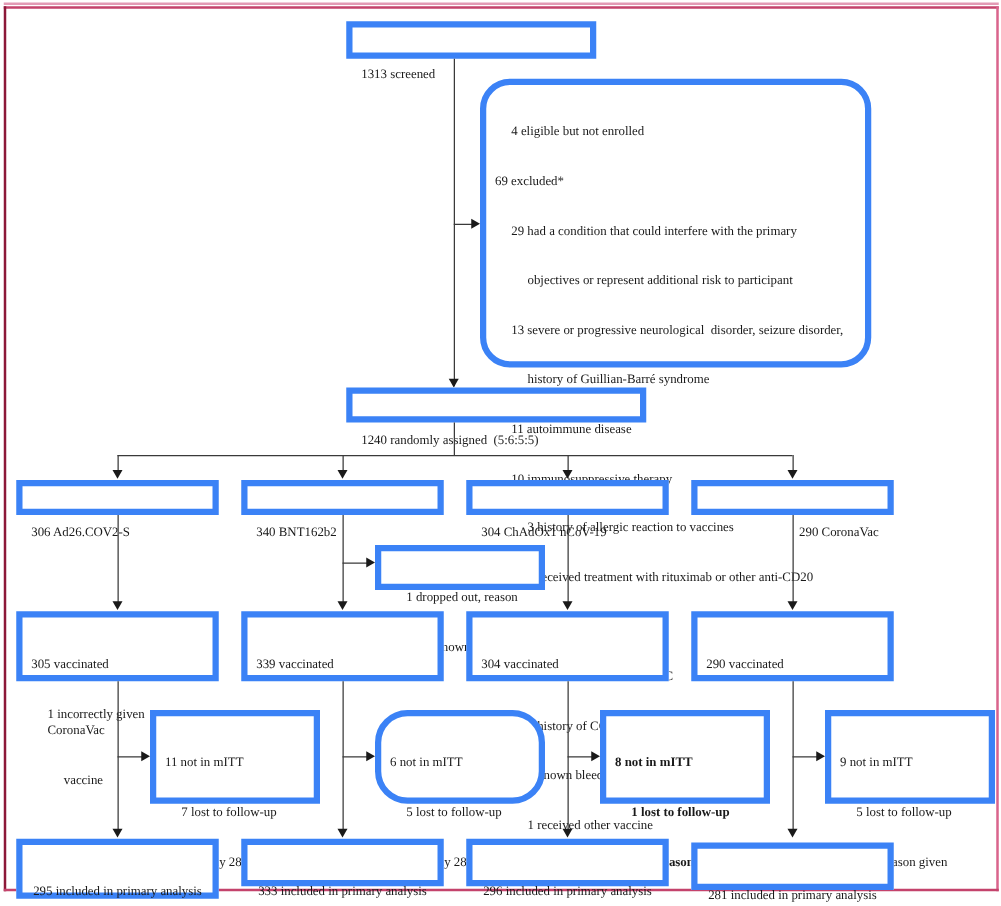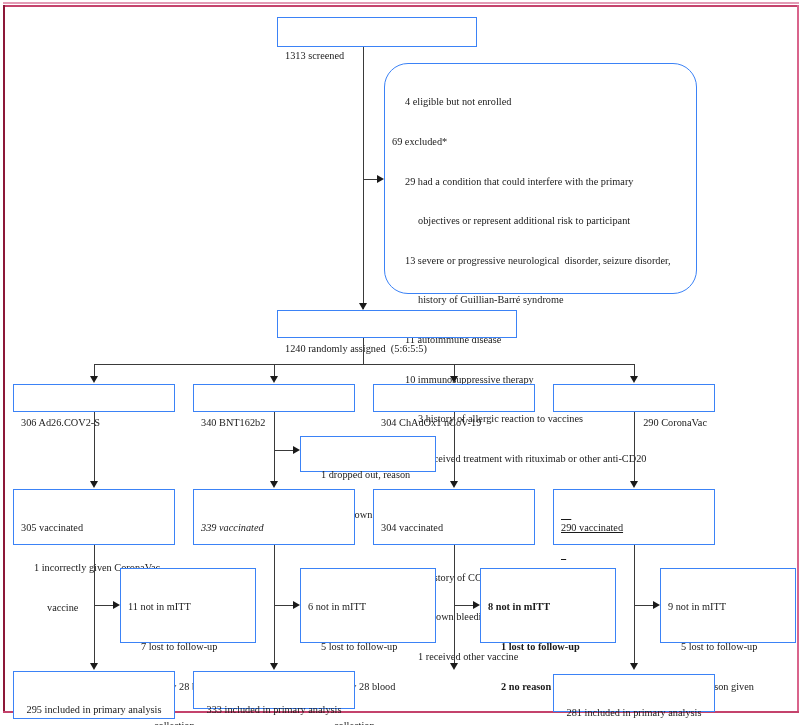--- a/index.html
+++ b/index.html
@@ -46,21 +46,21 @@
   .rule-bottom {
     position: absolute;
     left: 3px; top: 711px;
     width: 796px; height: 2px;
     background: #c4436c;
   }
 
   .box {
     position: absolute;
     box-sizing: border-box;
-    border: 1px solid #3b82f6;
+    border: 5px solid #3b82f6;
     background: #ffffff;
     font-family: "Liberation Serif", serif;
     font-size: 10.3px;
     line-height: 13.2px;
     color: #1a1a1a;
     padding: 5px 7px 4px 7px;
     white-space: pre-wrap;
   }
   .box.center {
     text-align: center;
@@ -181,27 +181,27 @@
   <div class="box" style="left:300px; top:436px; width:136px; height:36px;">
     <span class="ind1">1 dropped out, reason</span>
     <span class="ind2">unknown</span>
   </div>
 
   <div class="box" style="left:13px; top:489px; width:162px; height:56px;">
     <span class="ind0">305 vaccinated</span>
     <span class="ind1">1 incorrectly given CoronaVac</span>
     <span class="ind2">vaccine</span>
   </div>
-  <div class="box" style="left:193px; top:489px; width:162px; height:56px;font-style:italic;">
+  <div class="box" style="left:193px; top:489px; width:162px; height:56px;">
     <span class="ind0">339 vaccinated</span>
   </div>
   <div class="box" style="left:373px; top:489px; width:162px; height:56px;">
     <span class="ind0">304 vaccinated</span>
   </div>
-  <div class="box" style="left:553px; top:489px; width:162px; height:56px;text-decoration:underline;">
+  <div class="box" style="left:553px; top:489px; width:162px; height:56px;">
     <span class="ind0">290 vaccinated</span>
   </div>
 
   <div class="vline" style="left:94px;  top:545px; height:122px;"></div>
   <div class="vline" style="left:274px; top:545px; height:122px;"></div>
   <div class="vline" style="left:454px; top:545px; height:122px;"></div>
   <div class="vline" style="left:634px; top:545px; height:122px;"></div>
 
   <div class="arrow-down" style="left:90px;  top:663px;"></div>
   <div class="arrow-down" style="left:270px; top:663px;"></div>
@@ -217,21 +217,21 @@
   <div class="hline" style="left:634px; top:605px; width:20px;"></div>
   <div class="arrow-right" style="left:653px; top:601px;"></div>
 
   <div class="box" style="left:120px; top:568px; width:136px; height:75px;">
     <span class="ind0">11 not in mITT</span>
     <span class="ind1">7 lost to follow-up</span>
     <span class="ind1">3 no day 28 blood</span>
     <span class="ind2">collection</span>
     
   </div>
-  <div class="box" style="left:300px; top:568px; width:136px; height:75px;">
+  <div class="box" style="left:300px; top:568px; width:136px; height:75px;border-radius:26px;">
     <span class="ind0">6 not in mITT</span>
     <span class="ind1">5 lost to follow-up</span>
     <span class="ind1">1 no day 28 blood</span>
     <span class="ind2">collection</span>
   </div>
   <div class="box" style="left:480px; top:568px; width:136px; height:75px;font-weight:bold;">
     <span class="ind0">8 not in mITT</span>
     <span class="ind1">1 lost to follow-up</span>
     <span class="ind1">2 no reason given</span>
   </div>
@@ -242,18 +242,22 @@
   </div>
 
   <div class="box center" style="left:13px; top:671px; width:162px; height:48px;">
     <span class="ind0">295 included in primary analysis</span>
     
   </div>
   <div class="box center" style="left:193px; top:671px; width:162px; height:38px;">
     <span class="ind0">333 included in primary analysis</span>
     
   </div>
+  <div class="box center" style="left:373px; top:671px; width:162px; height:38px;">
+    <span class="ind0">296 included in primary analysis</span>
+    
+  </div>
   <div class="box center" style="left:553px; top:674px; width:162px; height:38px;">
     <span class="ind0">281 included in primary analysis</span>
     
   </div>
 
 </div>
 
 </body></html>

